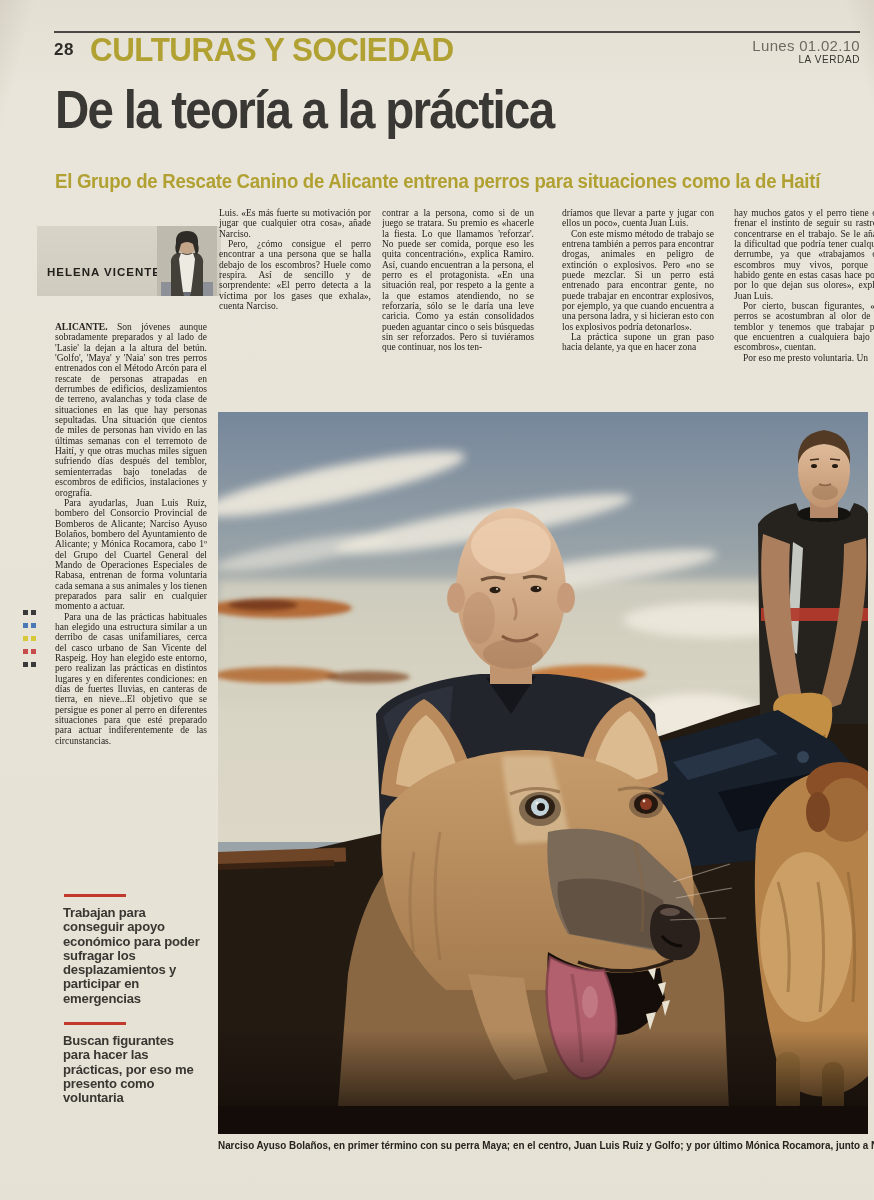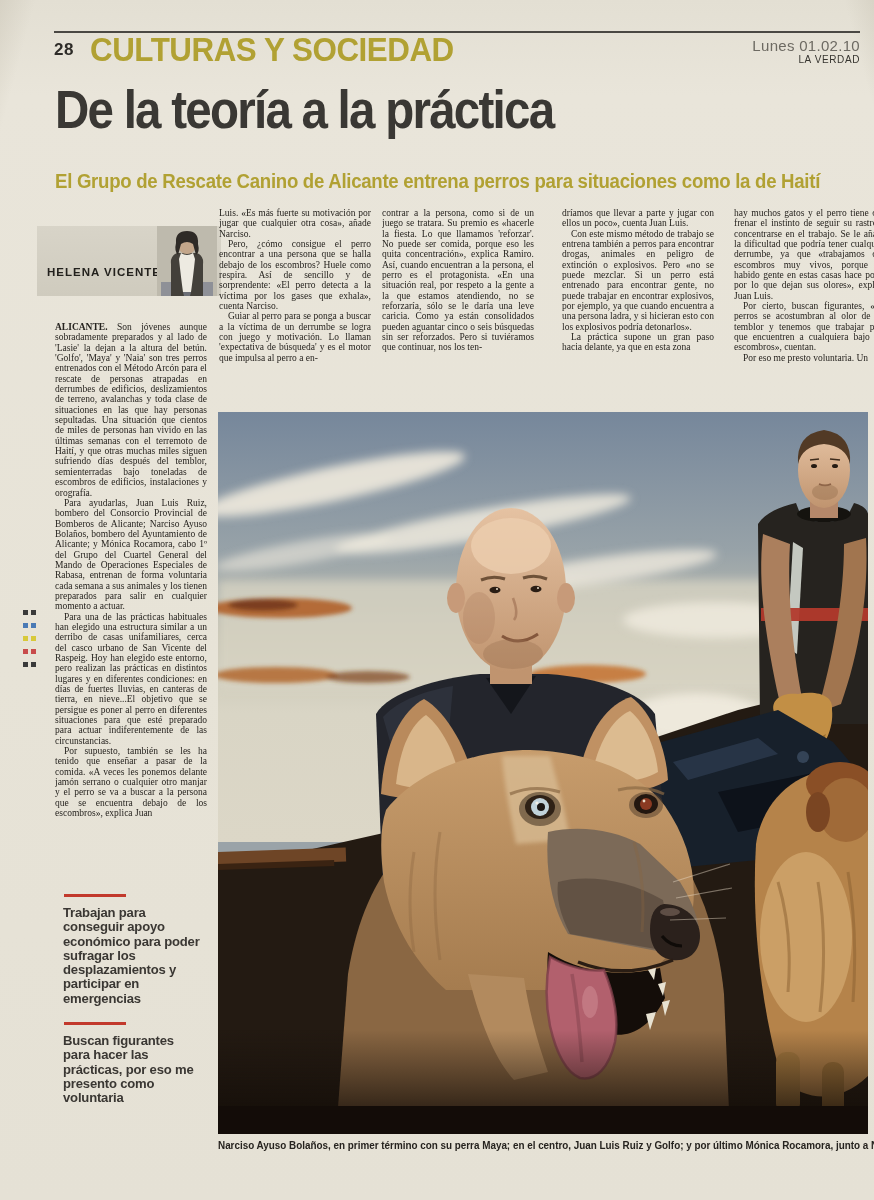--- a/index.html
+++ b/index.html
@@ -105,34 +105,32 @@
       <path d="M24,27 Q30,31 36,27 L38,33 Q36,52 34,66 L26,66 Q24,52 22,33 Z" fill="#edeae1"></path>
       <path d="M26,66 L27,70 L33,70 L34,66 Z" fill="#6b6e76"></path>
     </svg>
   </span>
 </div>
 
 <div class="abs col" id="col0">
     <p class="noind"><strong>ALICANTE. </strong>Son jóvenes aunque sobradamente preparados y al lado de 'Lasie' la dejan a la altura del betún. 'Golfo', 'Maya' y 'Naia' son tres perros entrenados con el Método Arcón para el rescate de personas atrapadas en derrumbes de edificios, deslizamientos de terreno, avalanchas y toda clase de situaciones en las que hay personas sepultadas. Una situación que cientos de miles de personas han vivido en las últimas semanas con el terremoto de Haití, y que otras muchas miles siguen sufriendo días después del temblor, semienterradas bajo toneladas de escombros de edificios, instalaciones y orografía.</p>
     <p>Para ayudarlas, Juan Luis Ruiz, bombero del Consorcio Provincial de Bomberos de Alicante; Narciso Ayuso Bolaños, bombero del Ayuntamiento de Alicante; y Mónica Rocamora, cabo 1º del Grupo del Cuartel General del Mando de Operaciones Especiales de Rabasa, entrenan de forma voluntaria cada semana a sus animales y los tienen preparados para salir en cualquier momento a actuar.</p>
     <p>Para una de las prácticas habituales han elegido una estructura similar a un derribo de casas unifamiliares, cerca del casco urbano de San Vicente del Raspeig. Hoy han elegido este entorno, pero realizan las prácticas en distintos lugares y en diferentes condiciones: en días de fuertes lluvias, en canteras de tierra, en nieve...El objetivo que se persigue es poner al perro en diferentes situaciones para que esté preparado para actuar indiferentemente de las circunstancias.</p>
-    <p>Por supuesto, también se les ha tenido que enseñar a pasar de la comida. «A veces les ponemos delante jamón serrano o cualquier otro manjar y el perro se va a buscar a la persona que se encuentra debajo de los escombros», explica Juan</p>
   </div>
 <div class="abs col" id="col1">
     <p class="noind">Luis. «Es más fuerte su motivación por jugar que cualquier otra cosa», añade Narciso.</p>
     <p>Pero, ¿cómo consigue el perro encontrar a una persona que se halla debajo de los escombros? Huele como respira. Así de sencillo y de sorprendente: «El perro detecta a la víctima por los gases que exhala», cuenta Narciso.</p>
-    <p>Guiar al perro para se ponga a buscar a la víctima de un derrumbe se logra con juego y motivación. Lo llaman 'expectativa de búsqueda' y es el motor que impulsa al perro a en-</p>
   </div>
 <div class="abs col" id="col2">
     <p class="noind">contrar a la persona, como si de un juego se tratara. Su premio es «hacerle la fiesta. Lo que llamamos 'reforzar'. No puede ser comida, porque eso les quita concentración», explica Ramiro. Así, cuando encuentran a la persona, el perro es el protagonista. «En una situación real, por respeto a la gente a la que estamos atendiendo, no se reforzaría, sólo se le daría una leve caricia. Como ya están consolidados pueden aguantar cinco o seis búsquedas sin ser reforzados. Pero si tuviéramos que continuar, nos los ten-</p>
   </div>
 <div class="abs col" id="col3">
     <p class="noind">dríamos que llevar a parte y jugar con ellos un poco», cuenta Juan Luis.</p>
     <p>Con este mismo método de trabajo se entrena también a perros para encontrar drogas, animales en peligro de extinción o explosivos. Pero «no se puede mezclar. Si un perro está entrenado para encontrar gente, no puede trabajar en encontrar explosivos, por ejemplo, ya que cuando encuentra a una persona ladra, y si hicieran esto con los explosivos podría detonarlos».</p>
-    <p>La práctica supone un gran paso hacia delante, ya que en esta zona</p>
+    <p>La práctica supone un gran paso hacia delante, ya que en hacer zona</p>
   </div>
 <div class="abs col" id="col4">
     <p class="noind">hay muchos gatos y el perro tiene que frenar el instinto de seguir su rastro y concentrarse en el trabajo. Se le añade la dificultad que podría tener cualquier derrumbe, ya que «trabajamos con escombros muy vivos, porque ha habido gente en estas casas hace poco, por lo que dejan sus olores», explica Juan Luis.</p>
     <p>Por cierto, buscan figurantes, «los perros se acostumbran al olor de las temblor y tenemos que trabajar para que encuentren a cualquiera bajo los escombros», cuentan.</p>
     <p>Por eso me presto voluntaria. Un</p>
   </div>
 
 <div class="abs pull-quotes">
     <div class="pq-rule"></div>
     <div class="pq">Trabajan para conseguir apoyo económico para poder sufragar los desplazamientos y participar en emergencias</div>

